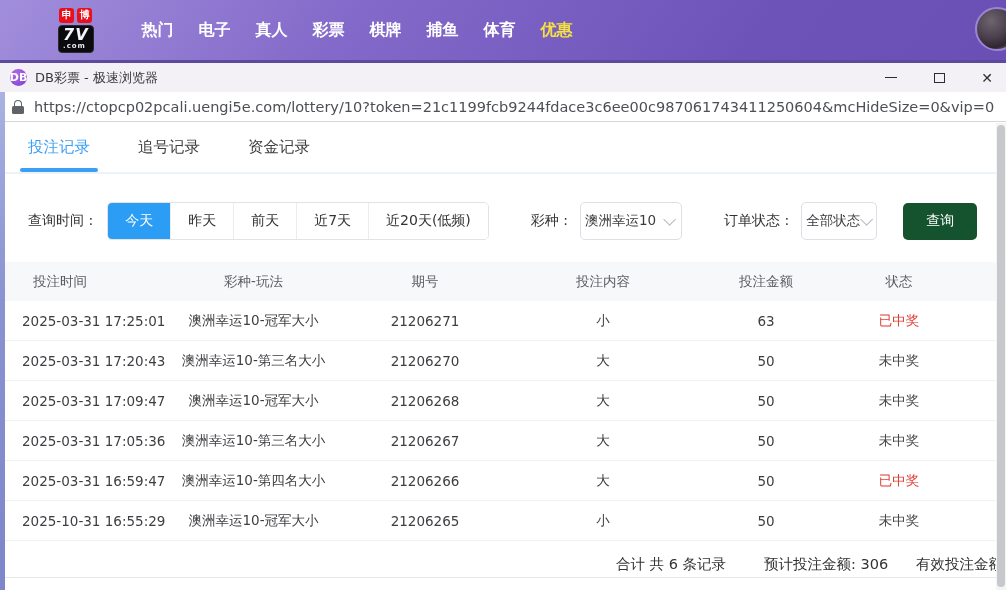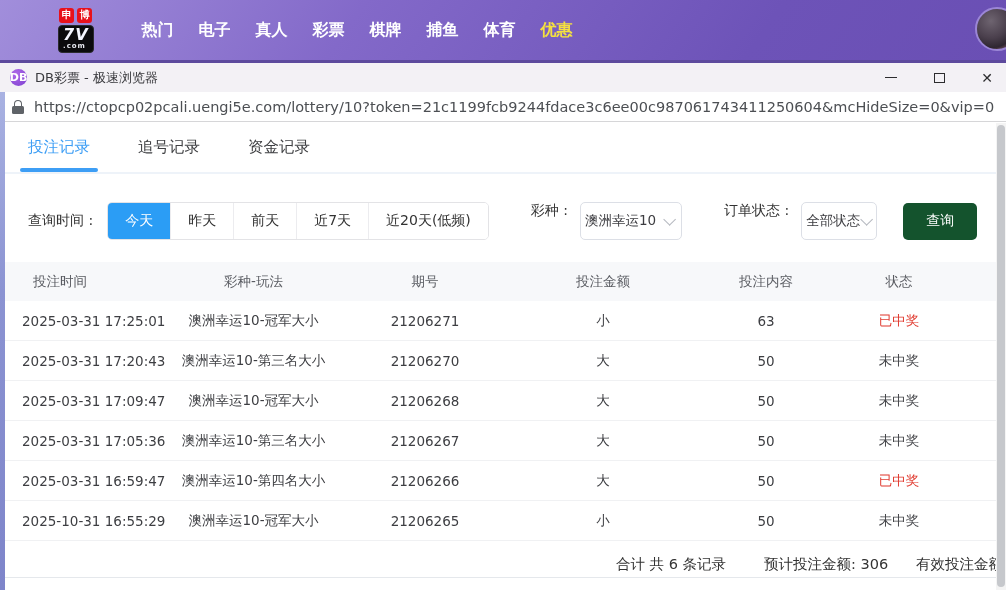--- a/index.html
+++ b/index.html
@@ -52,21 +52,21 @@
   .tab.active::after { content:""; position:absolute; left:-8px; right:-8px; bottom:0; height:4px; border-radius:3px; background:#3d9ef5; }
   .tabs-sep { height:2px; background:#eef3f9; width:1006px; }
 
   .filterrow { display:flex; align-items:center; margin:28px 0 0 28px; }
   .flabel { font-size:14px; color:#333; }
   .timegroup { display:flex; margin-left:14px; border:1px solid #e3e3e6; border-radius:5px; overflow:hidden; height:38px; }
   .topt { display:flex; align-items:center; justify-content:center; padding:0 17px; font-size:14px; color:#333;
     background:#fff; cursor:pointer; border-left:1px solid #ececef; }
   .topt:first-child { border-left:none; }
   .topt.active { background:#2b9df5; color:#fff; border-left:none; }
-  .selwrap { display:flex; align-items:flex-start; margin-left:42px; }
+  .selwrap { display:flex; align-items:center; margin-left:42px; }
   .selbox { margin-left:12px; width:102px; height:38px; border:1px solid #dcdfe6; border-radius:5px; display:flex;
     align-items:center; justify-content:space-between; padding:0 9px 0 4px; cursor:pointer; }
   .selbox.small { width:76px; }
   .selval { font-size:13.5px; color:#3c3c40; white-space:nowrap; }
   .chev { width:9px; height:9px; border-right:1.6px solid #b6b9c0; border-bottom:1.6px solid #b6b9c0;
     transform:rotate(45deg) translateY(-3px); flex:0 0 auto; }
   .querybtn { margin-left:26px; width:74px; height:37px; background:#14532d; color:#fff; font-size:14px;
     border:none; border-radius:5px; cursor:pointer; }
 
   
@@ -181,22 +181,22 @@
       </div>
 
       <button class="querybtn">查询</button>
     </div>
 
     <div class="table">
       <div class="thead">
         <div class="cell">投注时间</div>
         <div class="cell">彩种-玩法</div>
         <div class="cell">期号</div>
+        <div class="cell">投注内容</div>
         <div class="cell">投注金额</div>
-        <div class="cell">投注内容</div>
         <div class="cell">状态</div>
       </div>
 
       <div class="trow">
         <div class="cell">2025-03-31 17:25:01</div>
         <div class="cell">澳洲幸运10-冠军大小</div>
         <div class="cell">21206271</div>
         <div class="cell">小</div>
         <div class="cell">63</div>
         <div class="cell" style="color: rgb(224, 58, 47);">已中奖</div>

